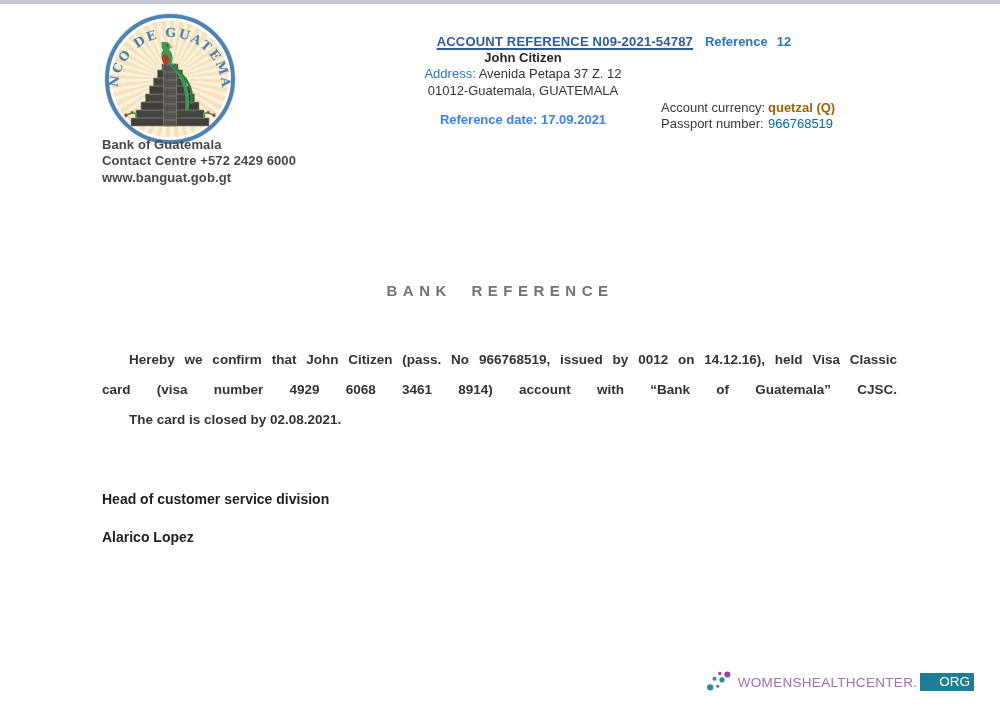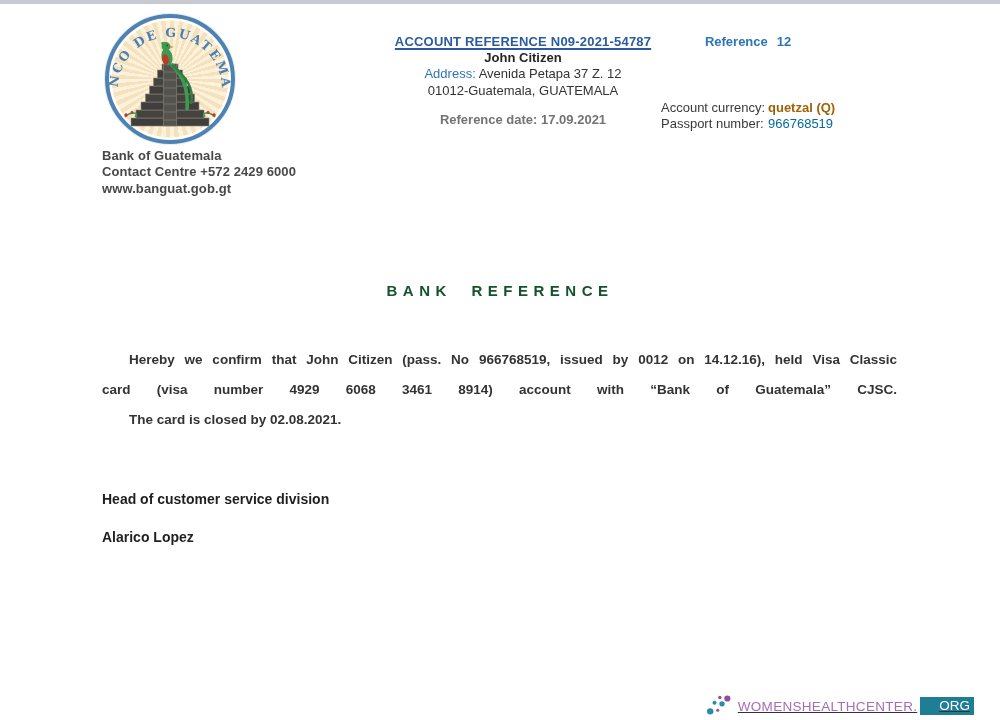--- a/index.html
+++ b/index.html
@@ -14,65 +14,65 @@
   .logo-disc{
     position:absolute;inset:0;border-radius:50%;
     border:4px solid #4d82b2;
     box-shadow:inset 0 0 0 2.5px #ffffff, 0 0 0 1px #e3ecf4;
     background:repeating-conic-gradient(#f5e2bd 0deg 4.5deg, #fcf2dc 4.5deg 9deg);
   }
   .logo-art{position:absolute;inset:0;width:130px;height:130px;}
 
   
   .bank-info{
-    position:absolute;left:102px;top:148px;font-size:13px;font-weight:600;
+    position:absolute;left:102px;top:137px;font-size:13px;font-weight:600;
     line-height:16.4px;color:#484848;letter-spacing:.1px;
   }
 
   
   .header-center{
     position:absolute;left:353px;top:34px;width:340px;text-align:center;
     font-size:13px;line-height:16.2px;color:#333;
   }
   .acct-ref{
     color:#2a5b9f;font-weight:700;text-decoration:underline;
-    text-decoration-thickness:1.5px;text-underline-offset:2px;letter-spacing:.2px;
+    text-decoration-thickness:1.5px;text-underline-offset:2px;letter-spacing:.2px;text-align:right;
   }
   .holder-name{font-weight:700;color:#262626;}
   .blue{color:#2e75b6;}
   .blue-bold{color:#a16207;font-weight:700;}
-  .ref-date{margin-top:13px;color:#737373;font-weight:600;}
+  .ref-date{margin-top:13px;color:#3b82f6;font-weight:600;}
 
   
   .header-right{position:absolute;left:661px;top:34px;font-size:13px;line-height:16.2px;color:#3a3a3a;}
   .ref-line{color:#2e75b6;font-weight:600;text-align:center;}
   .ref-line .ref-num{margin-left:9px;}
   .kv-rows{margin-top:50px;}
   .kv-row{display:flex;}
   .kv-label{width:107px;color:#3a3a3a;}
   .kv-value{color:#0369a1;}
 
   
   .doc-title{
     position:absolute;top:282px;left:0;width:1000px;text-align:center;
-    font-size:15px;font-weight:700;letter-spacing:5.5px;word-spacing:10px;color:#14532d;
+    font-size:15px;font-weight:700;letter-spacing:5.5px;word-spacing:10px;color:#737373;
   }
 
   
   .doc-body{position:absolute;left:102px;top:345px;width:795px;font-size:13.5px;font-weight:600;color:#333;}
   .doc-body .bline{height:30px;line-height:30px;white-space:nowrap;}
   .bline.justify{white-space:normal;text-align:justify;text-align-last:justify;}
   .bline.indent{padding-left:27px;}
 
   
   .signature{position:absolute;left:102px;top:492px;font-size:14px;font-weight:700;color:#1f1f1f;line-height:15px;}
   .sig-name{margin-top:23px;}
 
   
-  .watermark{position:absolute;right:26px;bottom:1px;display:flex;align-items:center;text-decoration:underline;}
+  .watermark{position:absolute;right:26px;bottom:25px;display:flex;align-items:center;}
   .wm-dots{width:30px;height:26px;margin-right:1px;}
   .wm-site{color:#a76db6;font-size:13.5px;letter-spacing:.3px;font-weight:400;}
   .wm-badge{background:#1d7e95;color:#ffffff;font-size:13.5px;padding:1px 4px 2px 19px;margin-left:3px;}
 </style>
 </head>
 <body>
 
 <div class="page">
   <div class="top-strip"></div>
 

